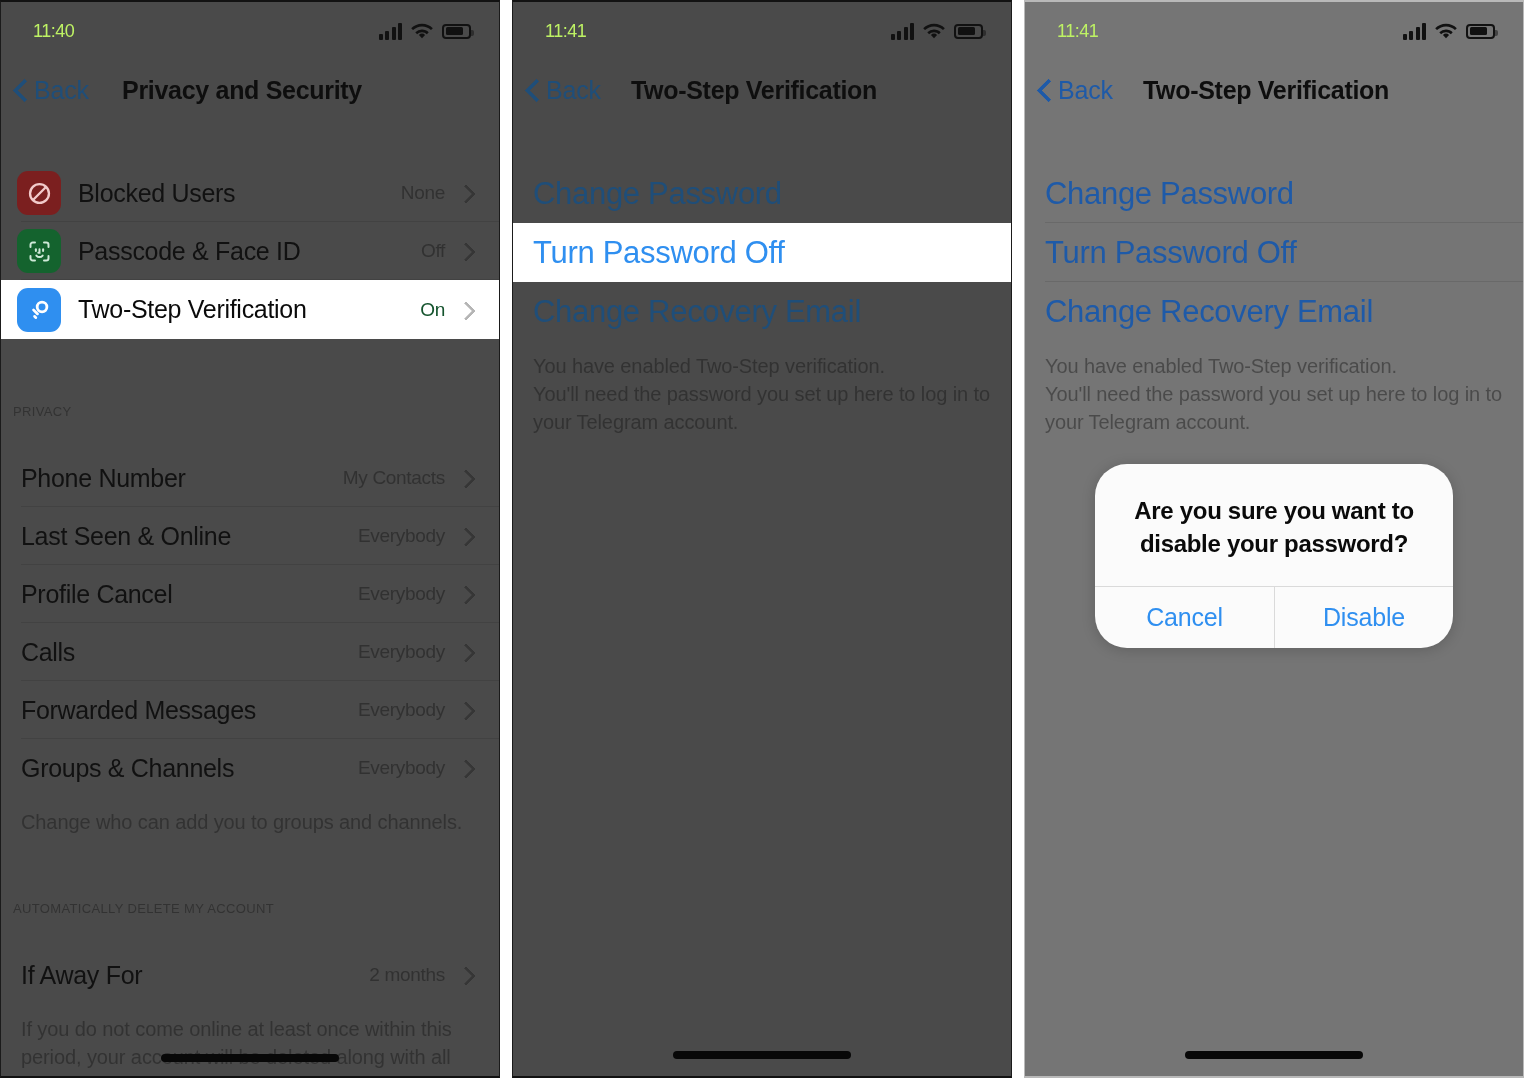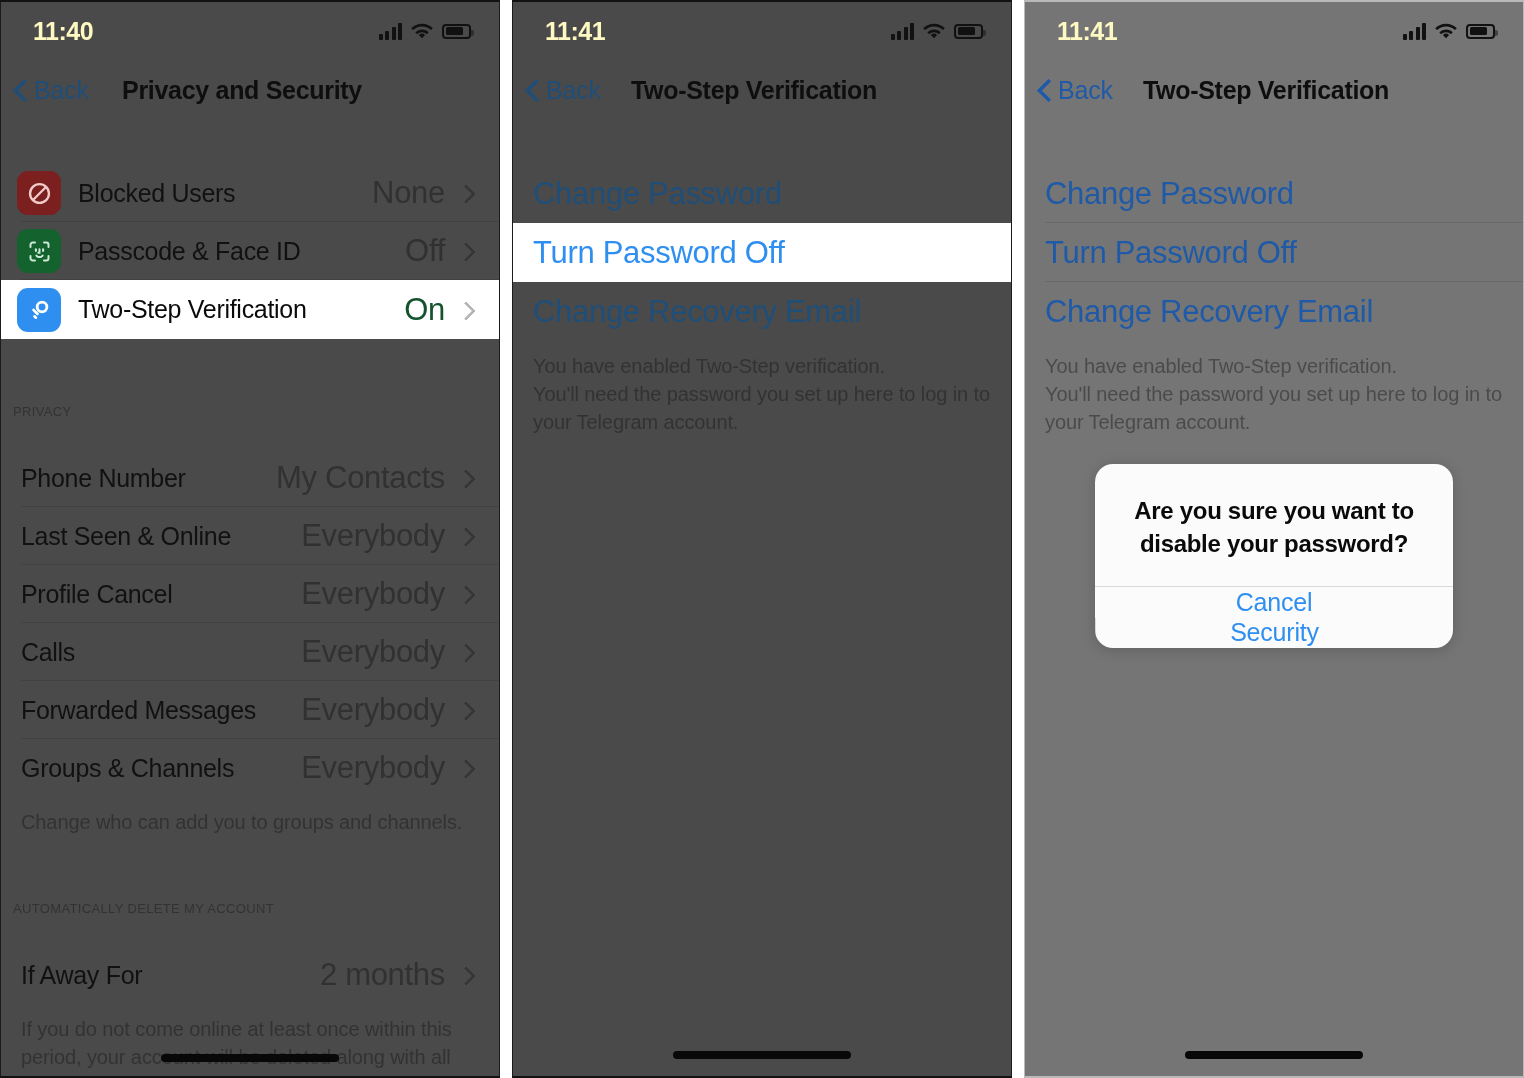--- a/index.html
+++ b/index.html
@@ -49,24 +49,24 @@
   
   .statusbar {
     height: 58px;
     flex: 0 0 58px;
     display: flex;
     align-items: center;
     justify-content: space-between;
     padding: 0 28px 0 32px;
   }
   .clock {
-    font-size: 25px;
-    font-weight: bold;
+    font-size: 18px;
+    font-weight: normal;
     letter-spacing: -0.5px;
-    color: #fef9c3;
+    color: #bef264;
   }
   .status-icons {
     display: flex;
     align-items: center;
     gap: 9px;
   }
   .bars { display: flex; align-items: flex-end; gap: 2.5px; height: 17px; }
   .bars i { display: block; width: 4px; background: #111; border-radius: 1px; }
   .bars i:nth-child(1) { height: 6px; }
   .bars i:nth-child(2) { height: 9px; }
@@ -179,21 +179,21 @@
   .row.hl .ic-key     { background: #2f8ff0; }
 
   .row-label {
     font-size: 25px;
     color: #111111;
     letter-spacing: -0.3px;
     white-space: nowrap;
   }
   .row-spacerflex { flex: 1 1 auto; }
   .row-value {
-    font-size: 31px;
+    font-size: 19px;
     color: rgba(20,20,20,0.46);
     letter-spacing: -0.3px;
     margin-right: 14px;
     white-space: nowrap;
   }
   .chev-right {
     width: 12px; height: 20px;
     position: relative;
     flex: 0 0 12px;
     margin-right: 4px;
@@ -283,40 +283,39 @@
     display: flex;
     align-items: flex-start;
     justify-content: center;
     pointer-events: none;
   }
   .alert {
     pointer-events: auto;
     margin-top: 462px;
     width: 358px;
     background: #fbfbfb;
-    border-radius: 18px;
+    border-radius: 32px;
     overflow: hidden;
     box-shadow: 0 2px 14px rgba(0,0,0,0.18);
   }
   .alert-body {
     padding: 30px 26px 26px 26px;
     text-align: center;
   }
   .alert-title {
     font-size: 24px;
     font-weight: bold;
     line-height: 33px;
     color: #0a0a0a;
     letter-spacing: -0.3px;
   }
   .alert-actions {
     display: flex;
     border-top: 1px solid rgba(0,0,0,0.13);
     height: 62px;
-    flex-direction: column;
   }
   .alert-btn {
     flex: 1 1 50%;
     display: flex;
     align-items: center;
     justify-content: center;
     font-size: 25px;
     color: #2f8ff0;
     letter-spacing: -0.2px;
     cursor: pointer;
@@ -587,21 +586,21 @@
       <div class="fill-rest"></div>
     </div>
 
     <div class="alert-overlay">
       <div class="alert">
         <div class="alert-body">
           <div class="alert-title">Are you sure you want to disable your password?</div>
         </div>
         <div class="alert-actions">
           <button class="alert-btn">Cancel</button>
-          <button class="alert-btn">Security</button>
+          <button class="alert-btn">Disable</button>
         </div>
       </div>
     </div>
 
     <div class="home-indicator"></div>
   </div>
 
 </div>
 
 </body></html>

